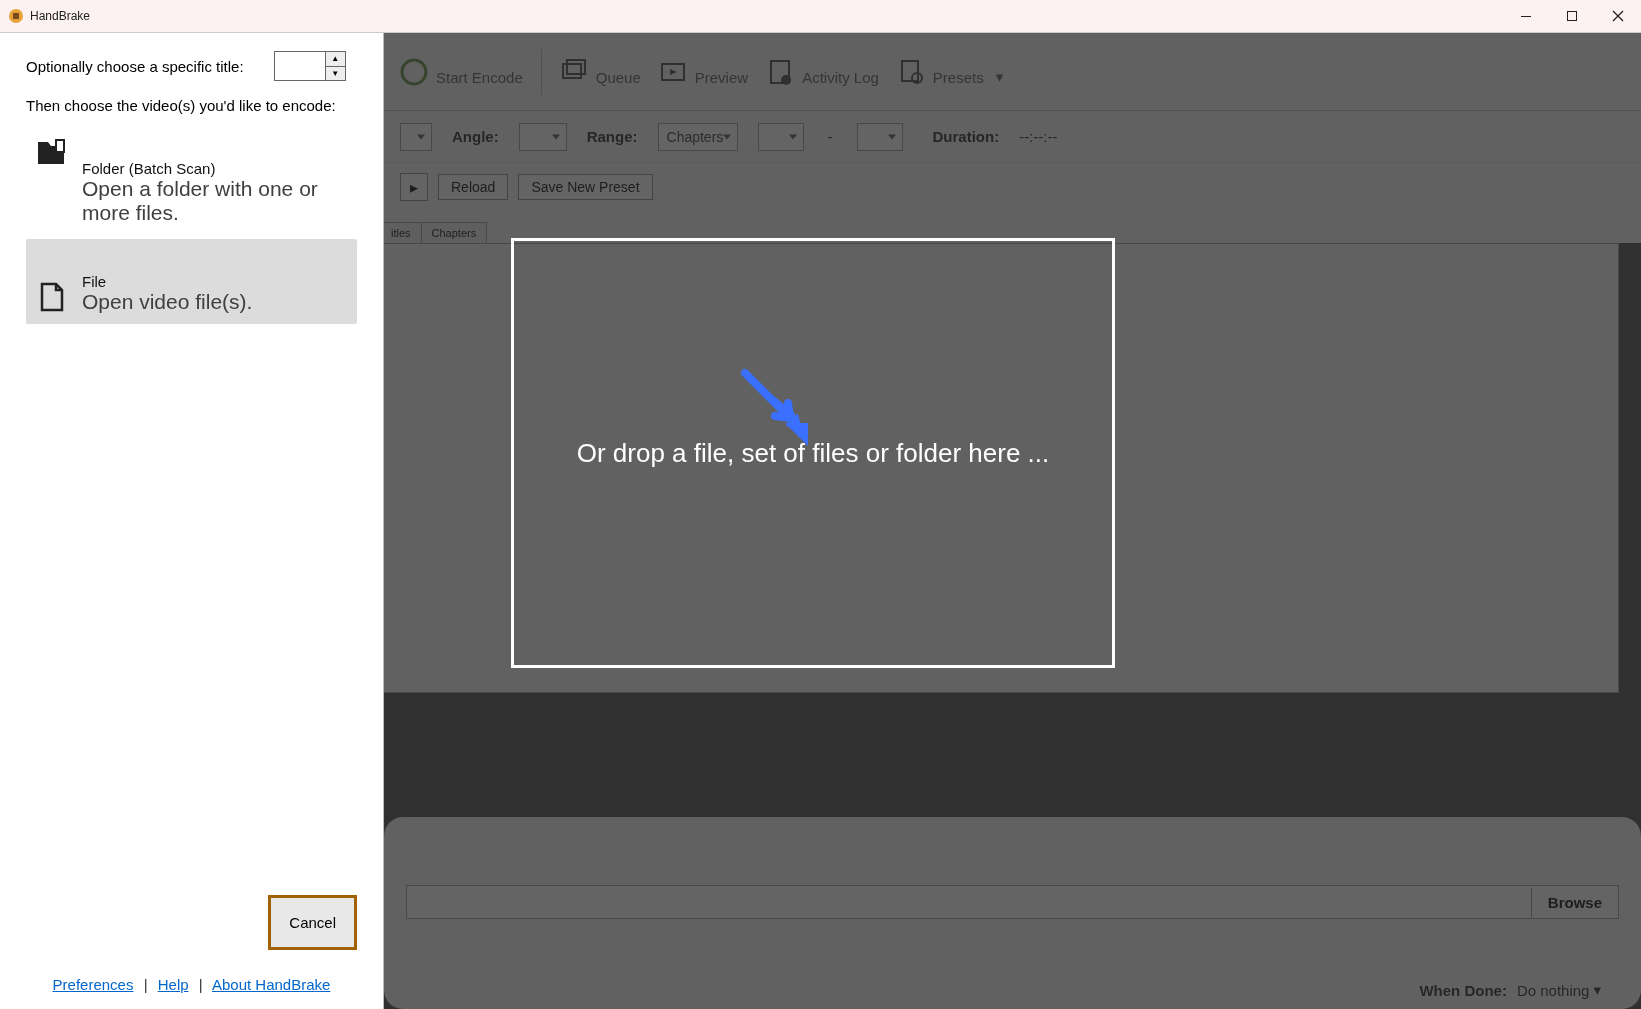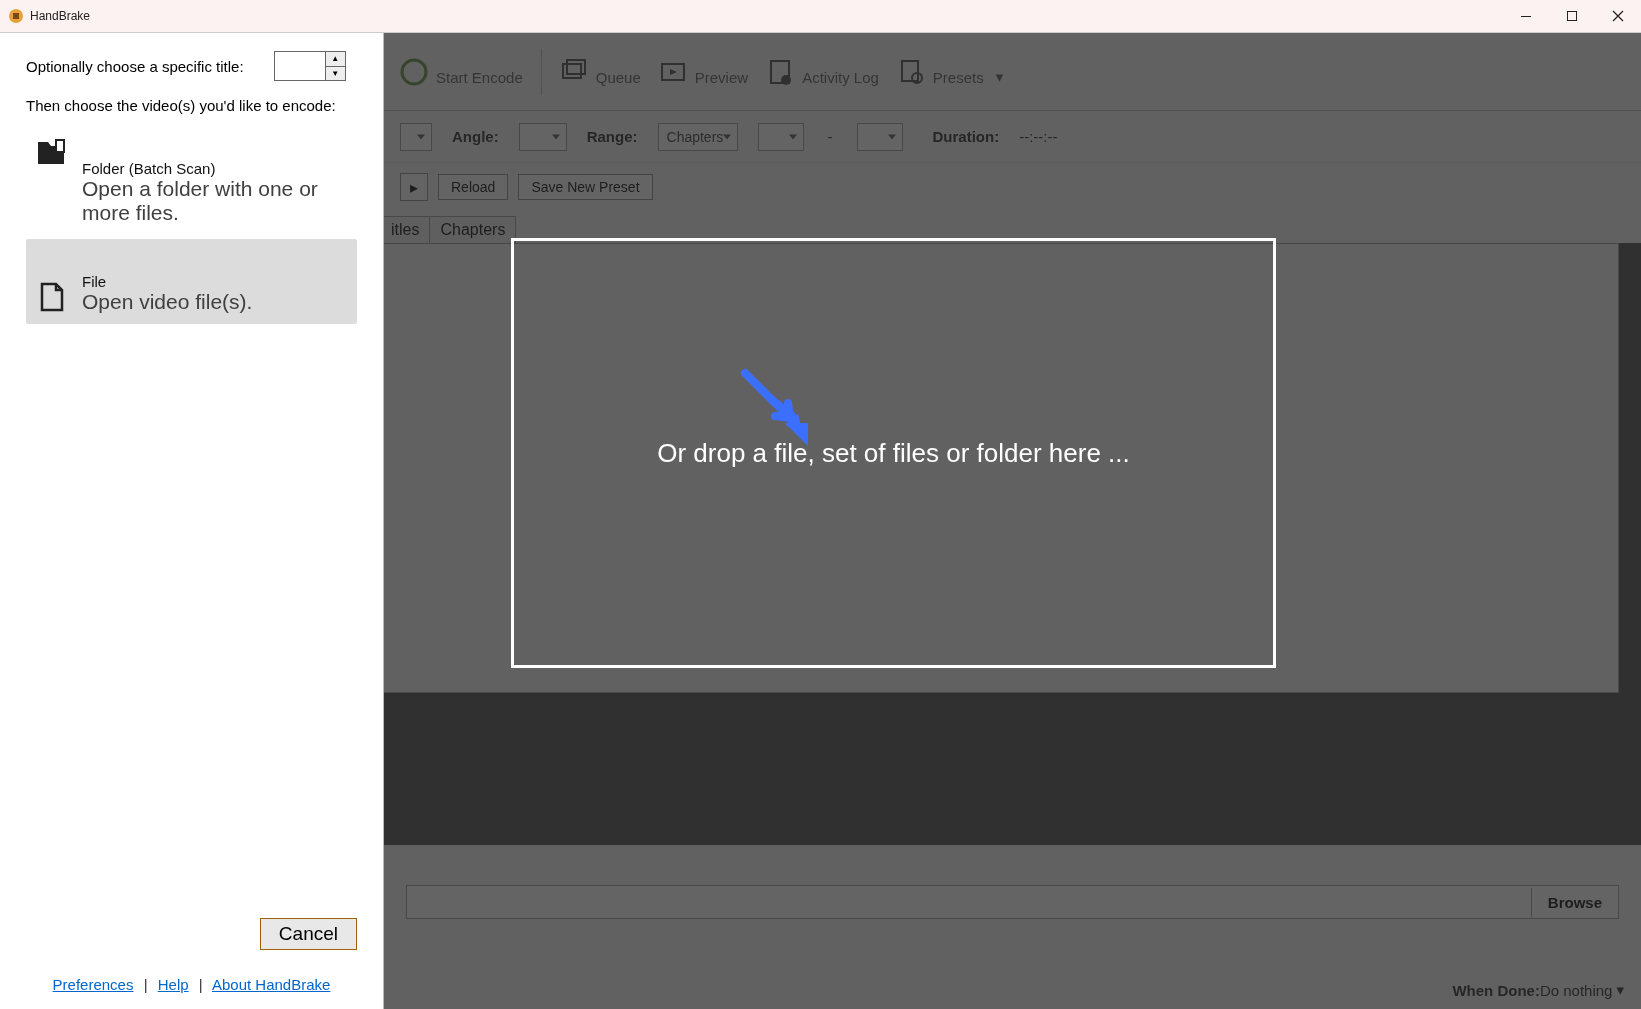--- a/index.html
+++ b/index.html
@@ -32,30 +32,30 @@
 .formrow .lbl { font-weight:600; }
 .formrow .dash { padding: 0 4px; }
 
 
 .row2 { background:#f4f4f4; height:48px; display:flex; align-items:center; padding-left:400px; gap:10px; }
 .row2 .playbtn { border:1px solid #888; width:28px; height:28px; display:flex; align-items:center; justify-content:center; background:#fff; }
 .row2 .btn { border:1px solid #888; background:#fff; padding:4px 12px; font-size:14px; }
 
 
 .tabsrow { background:#f4f4f4; height:32px; display:flex; align-items:flex-end; padding-left:380px; }
-.tab { border:1px solid #999; border-bottom:none; padding:4px 10px; font-size:16px; background:#eee; margin-right:-1px; }
+.tab { border:1px solid #999; border-bottom:none; padding:4px 10px; font-size:11px; background:#eee; margin-right:-1px; }
 
 
 .bigarea { background:#f4f4f4; border:1px solid #999; margin:0 22px 0 22px; height: 450px; }
 
 
 .bottomrow { position:absolute; bottom: 90px; left: 22px; right:22px; height: 34px; border:1px solid #999; background:#fff; display:flex; align-items:center; }
 .bottomrow .browse { margin-left:auto; border-left:1px solid #999; padding:6px 16px; font-size:15px; font-weight:600; }
 
-.whendone { position:absolute; bottom: 6px; right: 17px; display:flex; align-items:center; font-size:15px; color:#222; background:#f4f4f4; padding:4px 0; }
+.whendone { position:absolute; bottom: 6px; right: 40px; display:flex; align-items:center; gap:10px; font-size:15px; color:#222; background:#f4f4f4; padding:4px 0; }
 .whendone .ddp { display:flex; align-items:center; gap:4px; }
 
 
 .panel { position:absolute; left:0; top:0; width: 384px; height: 100%; background:#fff; border-right: 1px solid #bbb; padding: 18px 26px 10px 26px; display:flex; flex-direction:column; }
 .panel h1 { font-size: 30px; font-weight:400; color:#222; margin-bottom: 18px; }
 .panel .titlerow { display:flex; align-items:center; gap: 30px; margin-bottom: 16px; font-size:15px; }
 .panel .spin { display:flex; border:1px solid #666; height:30px; }
 .panel .spin input { width:50px; border:none; padding:0 4px; font-size:14px; outline:none; }
 .panel .spin .arrows { width:20px; border-left:1px solid #666; display:flex; flex-direction:column; }
 .panel .spin .arrows div { flex:1; display:flex; align-items:center; justify-content:center; font-size:8px; cursor:pointer; background:#eee; }
@@ -63,38 +63,38 @@
 .panel .instr { font-size:15px; margin-bottom: 12px; }
 
 .srcopt { display:flex; align-items:flex-start; gap: 14px; padding: 10px 8px; cursor:pointer; border-radius:2px; margin-bottom:4px; }
 .srcopt.hover { background:#dcdcdc;align-items:flex-end; }
 .srcopt .oicon { width:34px; height:34px; flex-shrink:0; }
 .srcopt .olabels .t { font-size:15px; color:#111;margin-top:24px; }
 .srcopt .olabels .d { font-size:21px; color:#404040; }
 
 .panel .spacer { flex:1; }
 .panel .cancelrow { display:flex; justify-content:flex-end; margin-bottom: 26px; }
-.panel .cancelrow button { border:1px solid #a16207; background:#e8e8e8; padding:4px 18px; font-size:19px; cursor:pointer; }
+.panel .cancelrow button { border:3px solid #a16207; background:#e8e8e8; padding:16px 18px; font-size:15px; cursor:pointer; }
 .panel .links { font-size:15px; text-align:center; padding-bottom: 6px; }
 .panel .links a { color:#0066cc; text-decoration:underline; cursor:pointer; }
 .panel .links .sep { color:#333; padding:0 6px; }
 
 
 .blue-arrow { position:absolute; pointer-events:none; }
 .blue-arrow svg path { fill:#3b6fff; }
 
 
-.dropzone { position:absolute; left: 511px; top: 205px; width: 765px; height: 430px; border: 3px solid #fff; display:flex; align-items:center; justify-content:center; }
+.dropzone { position:absolute; left: 511px; top: 205px; width: 604px; height: 430px; border: 3px solid #fff; display:flex; align-items:center; justify-content:center; }
 .dropzone .txt { color:#fff; font-size: 26px; font-weight:400; }
 
 
 .dim { position:absolute; left:384px; top:0; right:0; bottom:0; background: rgba(40,40,40,0.72); }
 
 
-.bgbottom { position:absolute; left:384px; right:0; bottom:0; height: 164px; background:#f4f4f4; }
+.bgbottom { position:absolute; left:384px; right:0; bottom:0; height: 192px; background:#f4f4f4;border-radius:19px; }
 .bgbottom::before { content:''; position:absolute; left:0; right:0; top:0; bottom:48px; }
 </style>
 </head>
 <body>
 
 <div class="titlebar">
   <span class="app-icon">
     <svg viewBox="0 0 16 16">
         <circle cx="8" cy="8" r="7" fill="#e8a23a"></circle>
         <path d="M5 5 L11 5 L11 11 L5 11 Z" fill="#7a4a1a"></path>

